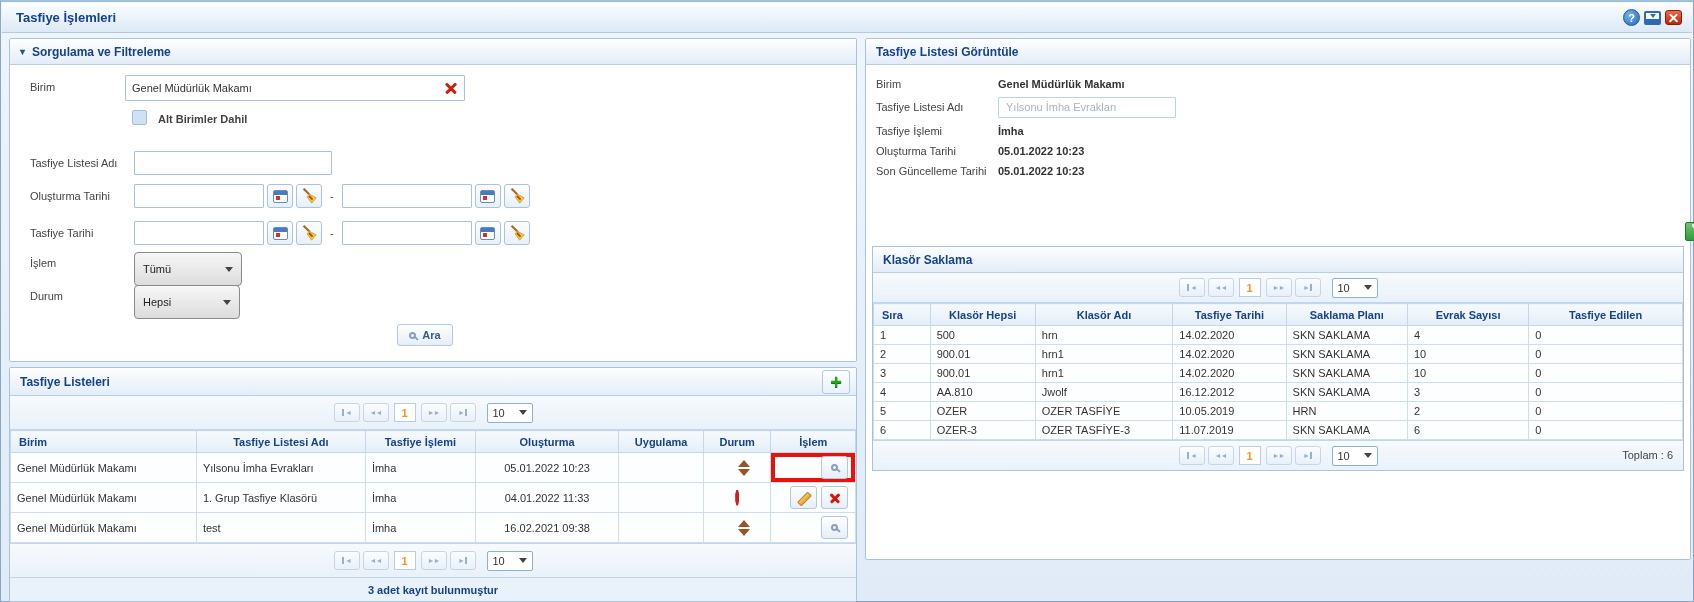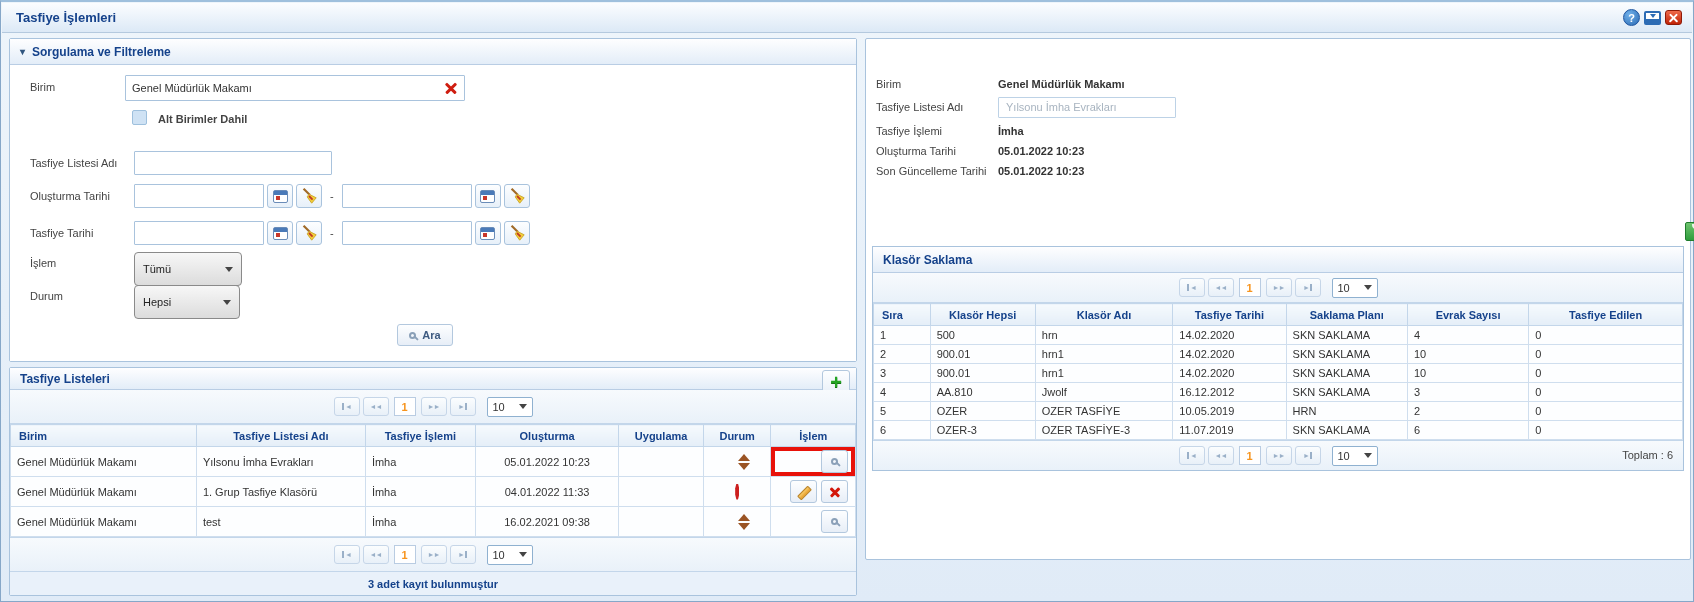--- a/index.html
+++ b/index.html
@@ -56,21 +56,21 @@
     padding:16px 8px; font-size:11px; color:#222; cursor:pointer; }
   .sel-arrow { width:0; height:0; border-left:4px solid transparent; border-right:4px solid transparent; border-top:5px solid #444; margin-left:14px; }
   .ara-row { position:absolute; left:0; right:16px; top:259px; display:flex; justify-content:center;font-weight:bold; }
   .btn { display:inline-flex; align-items:center; gap:6px; border:1px solid #b3c8de; border-radius:3px;
     background:linear-gradient(#fdfeff,#e7eef7); padding:4px 11px; font-size:11px; color:#3d5a80; cursor:pointer; }
   .mag { width:7px; height:7px; border:2px solid #8aa0b8; border-radius:50%; position:relative; display:inline-block; }
   .mag::after { content:''; position:absolute; width:6px; height:2px; background:#8aa0b8; right:-5px; bottom:-2px; transform:rotate(45deg); border-radius:1px; }
 
   
   .lists-section { margin-top:5px; }
-  .lists-section .section-header { height:22px; }
+  .lists-section .section-header { height:28px; }
   .add-btn { position:absolute; right:6px; top:2px; width:28px; height:24px; border:1px solid #b3c8de; border-radius:3px;
     background:linear-gradient(#fdfeff,#eaf1f9); display:flex; align-items:center; justify-content:center; cursor:pointer; }
   .add-glyph { color:#23a323; font-size:20px; font-weight:bold; line-height:16px; text-shadow:0 1px 0 #157015; }
   .pager-band { height:34px; background:linear-gradient(#f7fafd,#e9f1f9); border-bottom:1px solid #c3d6ea;
     display:flex; align-items:center; justify-content:center; gap:3px; position:relative; }
   .pager-band.bottom { border-bottom:none; border-top:1px solid #c3d6ea; }
   .pbtn { width:26px; height:19px; border:1px solid #c6d6e8; border-radius:3px; background:linear-gradient(#fbfdfe,#e8f0f8);
     color:#9ab0c8; font-size:7px; display:flex; align-items:center; justify-content:center; cursor:pointer; letter-spacing:-1px; }
   .pbtn.first span { border-left:2px solid #9ab0c8; padding-left:1px; }
   .pbtn.last  span { border-right:2px solid #9ab0c8; padding-right:1px; }
@@ -360,20 +360,23 @@
         <span class="psize">
           <span>10</span>
           <span class="sel-arrow"></span>
         </span>
       </div>
       <div class="lists-footer">3 adet kayıt bulunmuştur</div>
     </div>
   </div>
 
   <div class="right-panel">
+    <div class="section-header">
+      <span>Tasfiye Listesi Görüntüle</span>
+    </div>
 
     <div class="detail-fields">
       <div class="drow">
         <span class="dlabel">Birim</span>
         <span class="dvalue">Genel Müdürlük Makamı</span>
       </div>
       <div class="drow" style="height:26px">
         <span class="dlabel">Tasfiye Listesi Adı</span>
         <span class="dinput">Yılsonu İmha Evrakları</span>
       </div>

